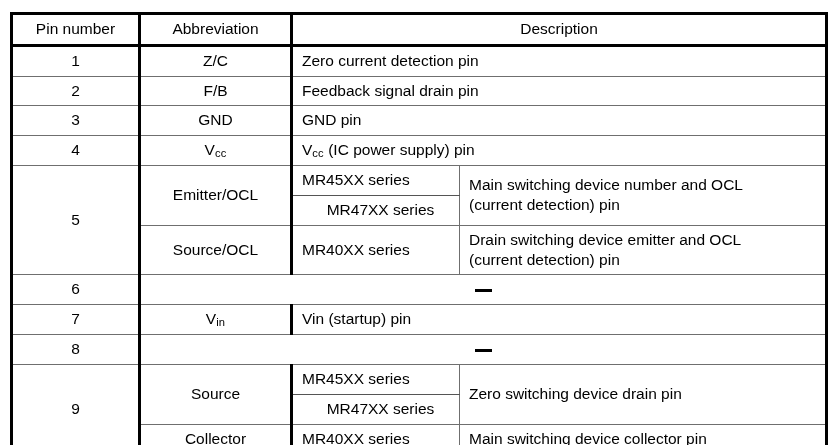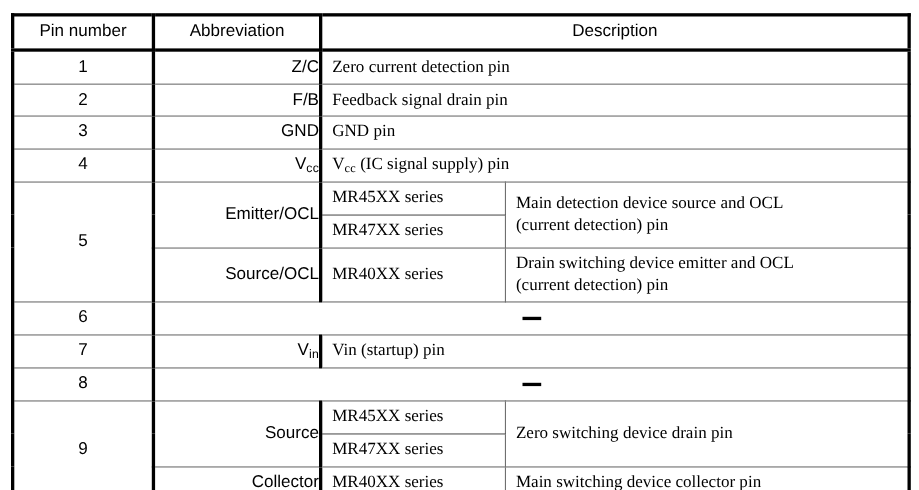--- a/index.html
+++ b/index.html
@@ -55,22 +55,22 @@
   
   .vsep-r { border-right: 3px solid #000000 !important; }
 
   
   thead th {
     text-align: center;
     border-bottom: 3px solid #000000 !important;
     padding: 5px 0 6px 0;
   }
 
-  .c-center { text-align: right; }
-  .c-left   { text-align: left; padding-left: 9px !important; font-family: Liberation Serif, serif; }
+  .c-center { text-align: center; }
+  .c-left   { text-align: left; padding-left: 9px !important; }
 
   .pinnum { text-align: center; }
 
   .dash-cell { text-align: center; }
   .dash {
     display: inline-block;
     width: 17px;
     height: 3px;
     background: #000;
     vertical-align: middle;
@@ -78,21 +78,21 @@
 
   sub {
     font-size: 0.72em;
     vertical-align: baseline;
     position: relative;
     top: 0.17em;
     letter-spacing: 0.2px;
   }
 
   
-  .inner-top    { border-top: 1px solid #555 !important; }
+  .inner-top    { border-top: 1px solid #555 !important; text-align: center; }
   .inner-bottom { border-bottom: 1px solid #555 !important; }
   .desc-multi { line-height: 1.45; }
 </style>
 </head>
 <body>
 
 <div id="table-wrap">
   <table class="pin-table">
     <colgroup>
       <col class="c-pin">
@@ -125,29 +125,29 @@
 
       <tr>
         <td class="pinnum vsep-r">3</td>
         <td class="c-center vsep-r">GND</td>
         <td class="c-left" colspan="2">GND pin</td>
       </tr>
 
       <tr>
         <td class="pinnum vsep-r">4</td>
         <td class="c-center vsep-r"><span>V</span><sub>cc</sub></td>
-        <td class="c-left" colspan="2"><span>V</span><sub>cc</sub><span> (IC signal supply) pin</span></td>
+        <td class="c-left" colspan="2"><span>V</span><sub>cc</sub><span> (IC power supply) pin</span></td>
       </tr>
 
       <tr>
         <td class="pinnum vsep-r" rowspan="3">5</td>
         <td class="c-center vsep-r" rowspan="2">Emitter/OCL</td>
         <td class="c-left inner-bottom">MR45XX series</td>
         <td class="c-left desc-multi" rowspan="2">
-          <div>Main detection device source and OCL</div>
+          <div>Main switching device number and OCL</div>
           <div>(current detection) pin</div>
         </td>
       </tr>
 
       <tr>
         <td class="c-left inner-top">MR47XX series</td>
       </tr>
 
       <tr>
         <td class="c-center vsep-r">Source/OCL</td>

